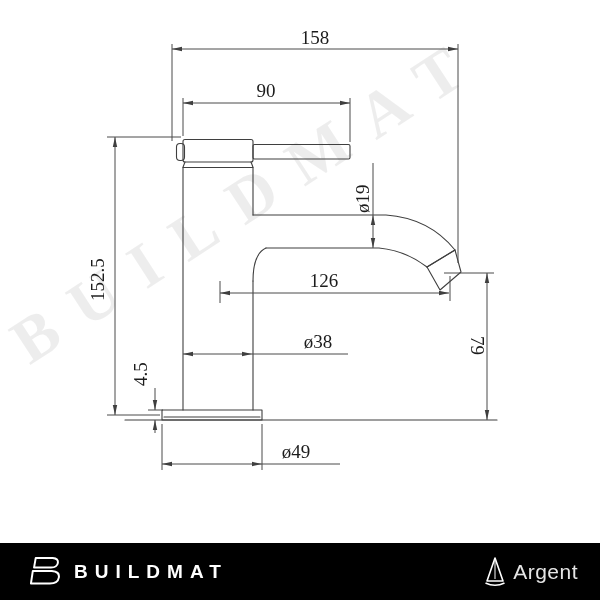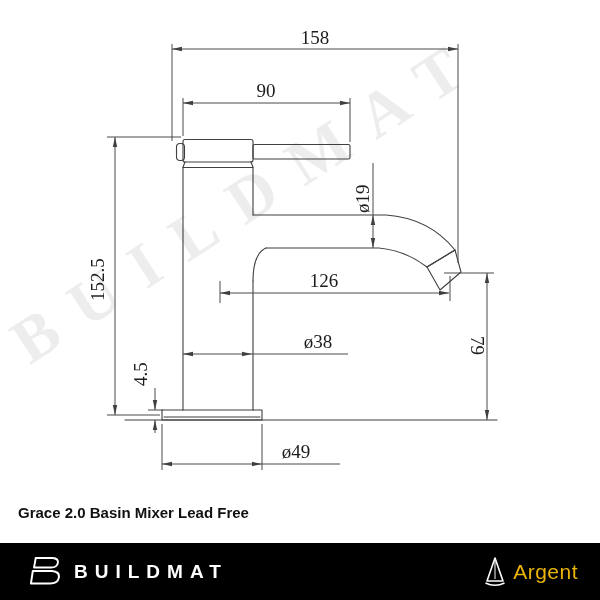--- a/index.html
+++ b/index.html
@@ -48,21 +48,21 @@
     background:#000;
     display:flex;align-items:center;justify-content:space-between;
   }
   #footer .left{display:flex;align-items:center;margin-left:30px;}
   #buildmat-text{
     color:#fff;font-weight:bold;font-size:19px;
     letter-spacing:7px;margin-left:10px;
   }
   #footer .right{display:flex;align-items:center;margin-right:22px;}
   #argent-text{
-    color:#eab308;font-size:21px;letter-spacing:0.5px;margin-left:5px;
+    color:#e5e5e5;font-size:21px;letter-spacing:0.5px;margin-left:5px;
     font-weight:normal;
   }
 </style>
 </head>
 <body>
 
 <div id="canvas">
 
   <div id="watermark">BUILDMAT</div>
 
@@ -150,21 +150,20 @@
     </g>
 
     <g>
       <path class="dim" d="M162,424 V470 M262,424 V470 M162,464 H340"></path>
       <path class="arrow" d="M162,464 l10,-2.2 v4.4 z"></path>
       <path class="arrow" d="M262,464 l-10,-2.2 v4.4 z"></path>
       <text class="dimtext" x="296" y="458" text-anchor="middle">ø49</text>
     </g>
   </svg>
 
-  <div id="product-title">Grace 2.0 Basin Mixer Lead Free</div>
 
   <div id="footer">
     <div class="left">
       <svg width="34" height="36" viewBox="0 0 34 36">
         <g fill="none" stroke="#ffffff" stroke-width="2" stroke-linejoin="round">
           <path d="M6 4 L23 4 Q29 4.5 28.5 9 Q28 13.5 22 13.5 L5 13.5 Z" transform="skewX(-4)"></path>
           <path d="M4 17 L23 17 Q31 17.5 30.5 23.5 Q30 29.5 22 29.5 L3 29.5 Z" transform="skewX(-4)"></path>
         </g>
       </svg>
       <span id="buildmat-text">BUILDMAT</span>

